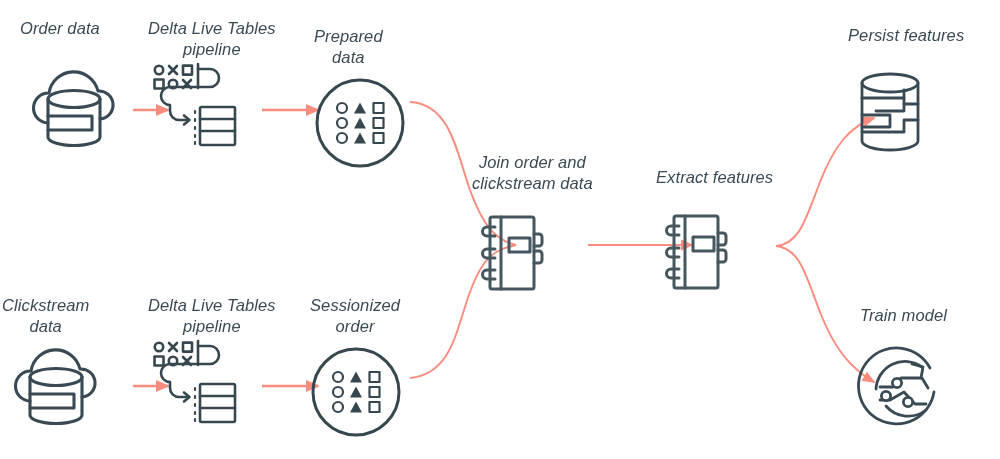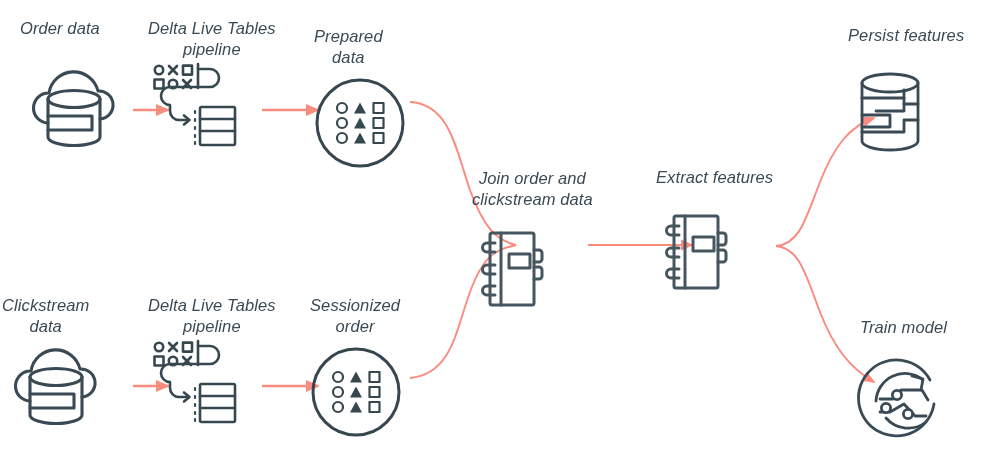--- a/index.html
+++ b/index.html
@@ -215,21 +215,21 @@
           <rect x="59.5" y="41" width="10" height="10" fill="none"></rect>
 
           <circle cx="28" cy="61" r="5" fill="none"></circle>
           <path d="M46,55.5 L52,66.5 L40,66.5 z" fill="#37474f" stroke="none"></path>
           <rect x="59.5" y="56" width="10" height="10" fill="none"></rect>
         </g>
       </svg>
     </div>
   </div>
 
-  <div class="node" style="left:472px; top:152px; width:150px;margin-top:16px;">
+  <div class="node" style="left:472px; top:152px; width:150px;">
     <div class="node-label">Join order and
 clickstream data</div>
     <div class="node-icon" style="margin-top:18px;">
       <svg width="78" height="82" viewBox="0 0 78 82">
         <g fill="none" stroke="#45565f" stroke-width="3" stroke-linecap="round" stroke-linejoin="round">
 
           <rect x="18" y="5" width="44" height="72" rx="2"></rect>
 
           <path d="M29,5 L29,77"></path>
 
@@ -275,21 +275,21 @@
           <path d="M14,28 L56,28 L56,41 L28,41"></path>
           <path d="M70,34 L56,34"></path>
           <path d="M14,45 L42,45 L42,57 L14,57"></path>
           <path d="M70,50 L56,50 L56,62 L14,62"></path>
           <path d="M56,20 L56,28"></path>
         </g>
       </svg>
     </div>
   </div>
 
-  <div class="node" style="left:860px; top:305px; width:130px;margin-top:12px;">
+  <div class="node" style="left:860px; top:305px; width:130px;">
     <div class="node-label">Train model</div>
     <div class="node-icon" style="margin-top:18px;">
       <svg width="86" height="86" viewBox="0 0 86 86">
         <g fill="none" stroke="#3a4a55" stroke-width="2.8" stroke-linecap="round" stroke-linejoin="round">
 
           <path d="M70,24 A38,38 0 1 0 74,48"></path>
 
           <path d="M16,45 A29,29 0 0 1 62,23"></path>
           <path d="M52,20 L63,23 L61,34"></path>
 

